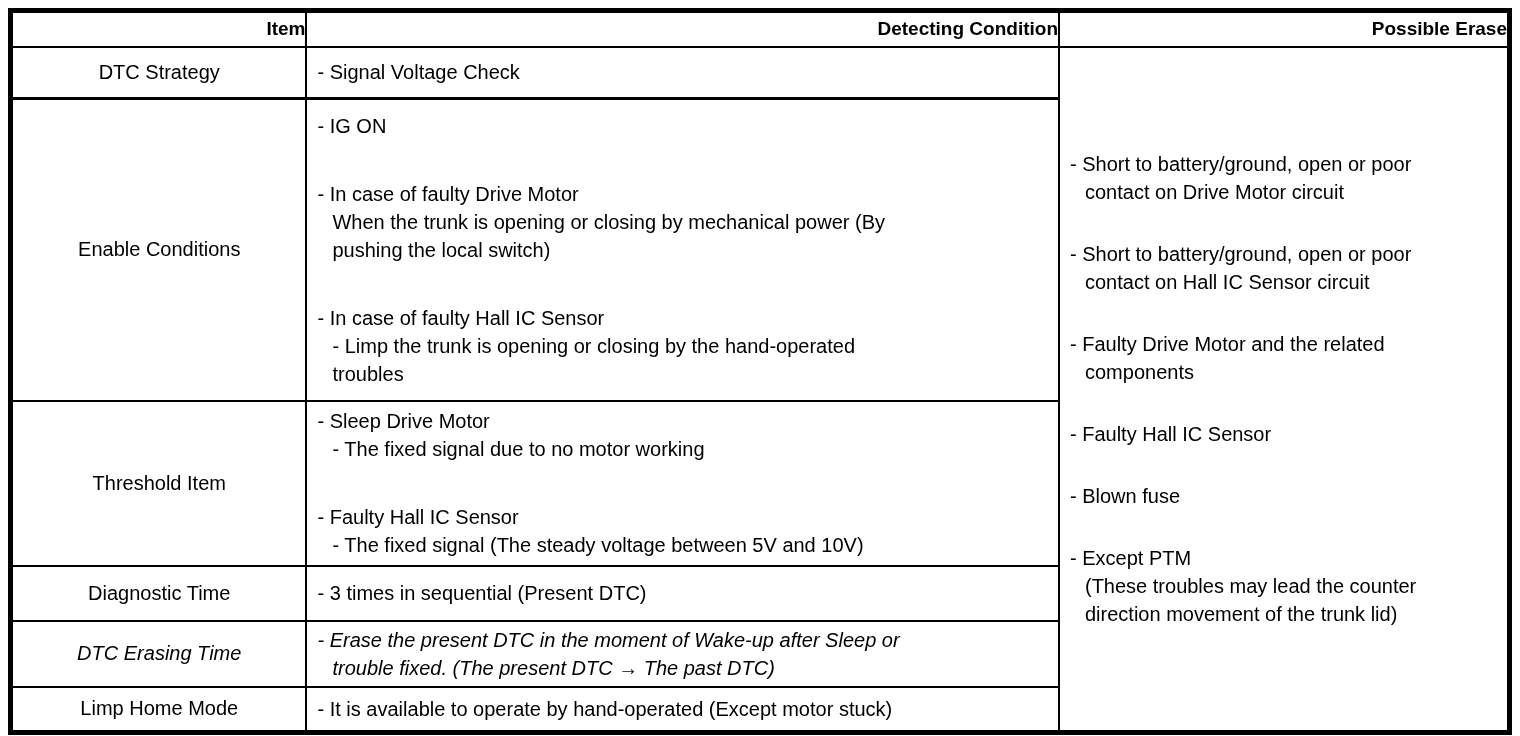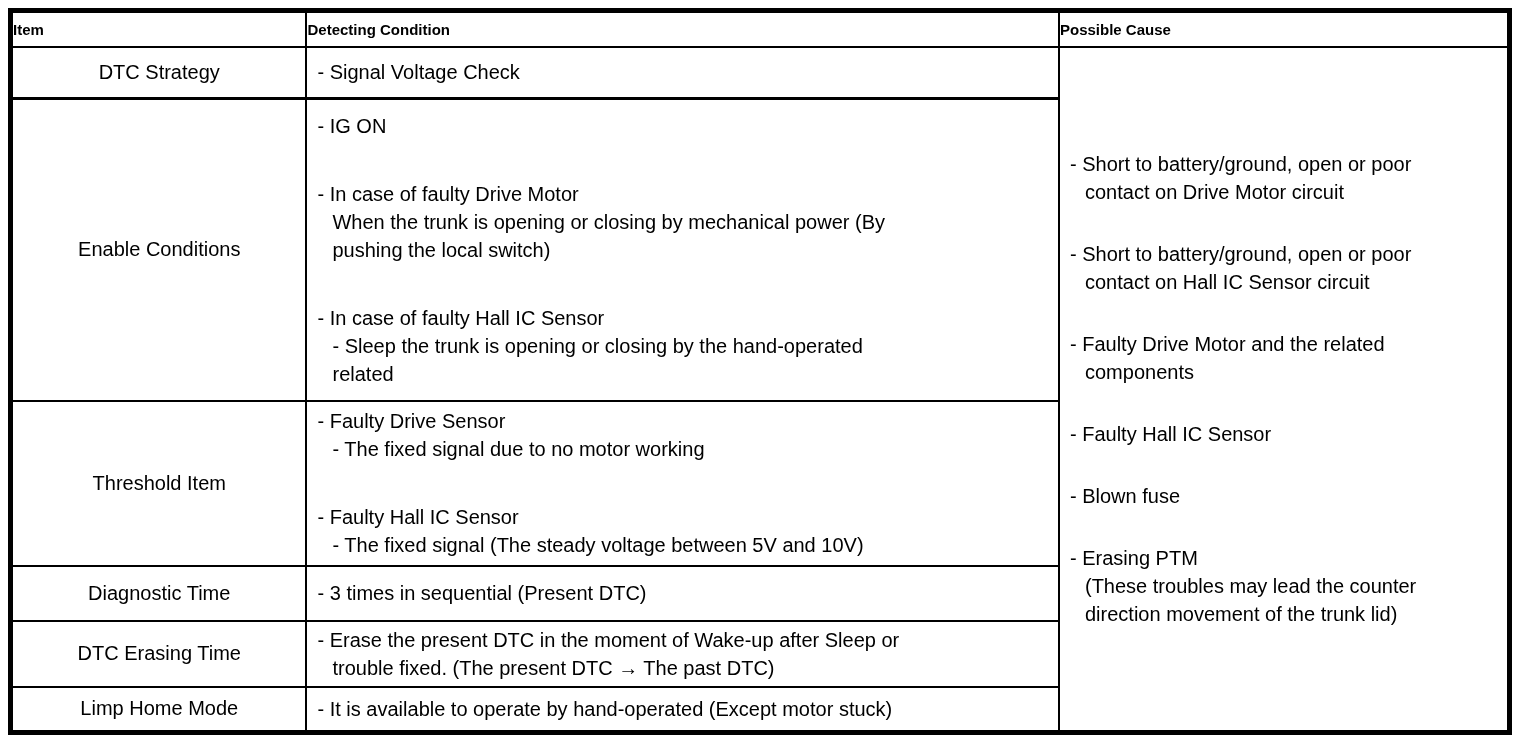--- a/index.html
+++ b/index.html
@@ -9,51 +9,51 @@
     font-family:"Liberation Sans",sans-serif;
     overflow:hidden;
   }
   table.dtc{
     border-collapse:collapse;table-layout:fixed;
     width:1504px;height:716px;
     border:5px solid #000;
   }
   th,td{border:2px solid #000;padding:0;vertical-align:middle;}
   thead tr{height:36px;}
-  th{font-size:15px;font-weight:bold;text-align:left;padding:2px 0;}
+  th{font-size:19px;font-weight:bold;text-align:right;padding:2px 0;}
   td.item-cell{text-align:center;font-size:20px;}
   td.cond-cell,td.cause-cell{font-size:20px;padding:4px 0 4px 10px;vertical-align:middle;}
   .line{line-height:28px;white-space:nowrap;}
   .lvl1{padding-left:15px;}
   .gap{height:40px;}
   td.cause-cell .gap{height:34px;}
   tr.r-dtc-strategy{height:52px;}
   tr.r-enable-conditions{height:302px;}
   tr.r-threshold-value{height:165px;}
   tr.r-diagnostic-time{height:55px;}
-  tr.r-dtc-erasing-time{height:65px;}
+  tr.r-dtc-erasing-time{height:65px;font-style:italic;}
   tr.r-limp-home-mode{height:46px;margin-top:20px;}
   tr.r-dtc-strategy .item-cell,
   tr.r-dtc-strategy .cond-cell{border-bottom-width:3px;}
 </style>
 </head>
 <body>
 
 <div class="page">
   <table class="dtc">
     <colgroup>
       <col style="width:295px">
       <col style="width:750px">
       <col style="width:449px">
     </colgroup>
     <thead>
       <tr>
         <th>Item</th>
         <th>Detecting Condition</th>
-        <th>Possible Cause</th>
+        <th>Possible Erase</th>
       </tr>
     </thead>
     <tbody id="tbody">
         <tr class="r-dtc-strategy">
           <td class="item-cell">DTC Strategy</td>
           <td class="cond-cell">
             <div class="line lvl0">- Signal Voltage Check</div>
           </td>
           <td class="cause-cell" rowspan="6">
             <div class="line lvl0">- Short to battery/ground, open or poor</div>
@@ -62,43 +62,43 @@
             <div class="line lvl0">- Short to battery/ground, open or poor</div>
             <div class="line lvl1">contact on Hall IC Sensor circuit</div>
             <div class="gap"></div>
             <div class="line lvl0">- Faulty Drive Motor and the related</div>
             <div class="line lvl1">components</div>
             <div class="gap"></div>
             <div class="line lvl0">- Faulty Hall IC Sensor</div>
             <div class="gap"></div>
             <div class="line lvl0">- Blown fuse</div>
             <div class="gap"></div>
-            <div class="line lvl0">- Erasing PTM</div>
+            <div class="line lvl0">- Except PTM</div>
             <div class="line lvl1">(These troubles may lead the counter</div>
             <div class="line lvl1">direction movement of the trunk lid)</div>
           </td>
         </tr>
         <tr class="r-enable-conditions">
           <td class="item-cell">Enable Conditions</td>
           <td class="cond-cell">
             <div class="line lvl0">- IG ON</div>
             <div class="gap"></div>
             <div class="line lvl0">- In case of faulty Drive Motor</div>
             <div class="line lvl1">When the trunk is opening or closing by mechanical power (By</div>
             <div class="line lvl1">pushing the local switch)</div>
             <div class="gap"></div>
             <div class="line lvl0">- In case of faulty Hall IC Sensor</div>
-            <div class="line lvl1">- Sleep the trunk is opening or closing by the hand-operated</div>
-            <div class="line lvl1">related</div>
+            <div class="line lvl1">- Limp the trunk is opening or closing by the hand-operated</div>
+            <div class="line lvl1">troubles</div>
           </td>
         </tr>
         <tr class="r-threshold-value">
           <td class="item-cell">Threshold Item</td>
           <td class="cond-cell">
-            <div class="line lvl0">- Faulty Drive Sensor</div>
+            <div class="line lvl0">- Sleep Drive Motor</div>
             <div class="line lvl1">- The fixed signal due to no motor working</div>
             <div class="gap"></div>
             <div class="line lvl0">- Faulty Hall IC Sensor</div>
             <div class="line lvl1">- The fixed signal (The steady voltage between 5V and 10V)</div>
           </td>
         </tr>
         <tr class="r-diagnostic-time">
           <td class="item-cell">Diagnostic Time</td>
           <td class="cond-cell">
             <div class="line lvl0">- 3 times in sequential (Present DTC)</div>

